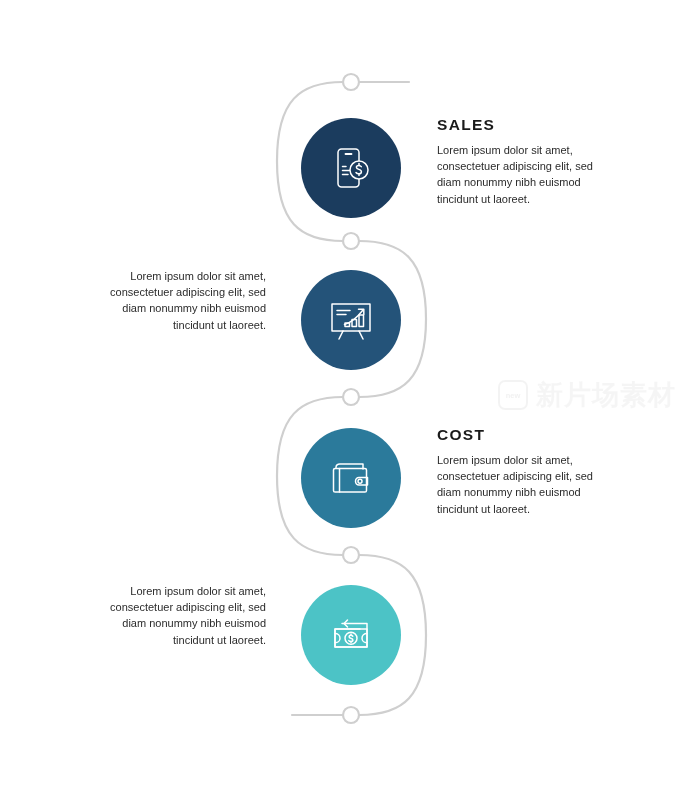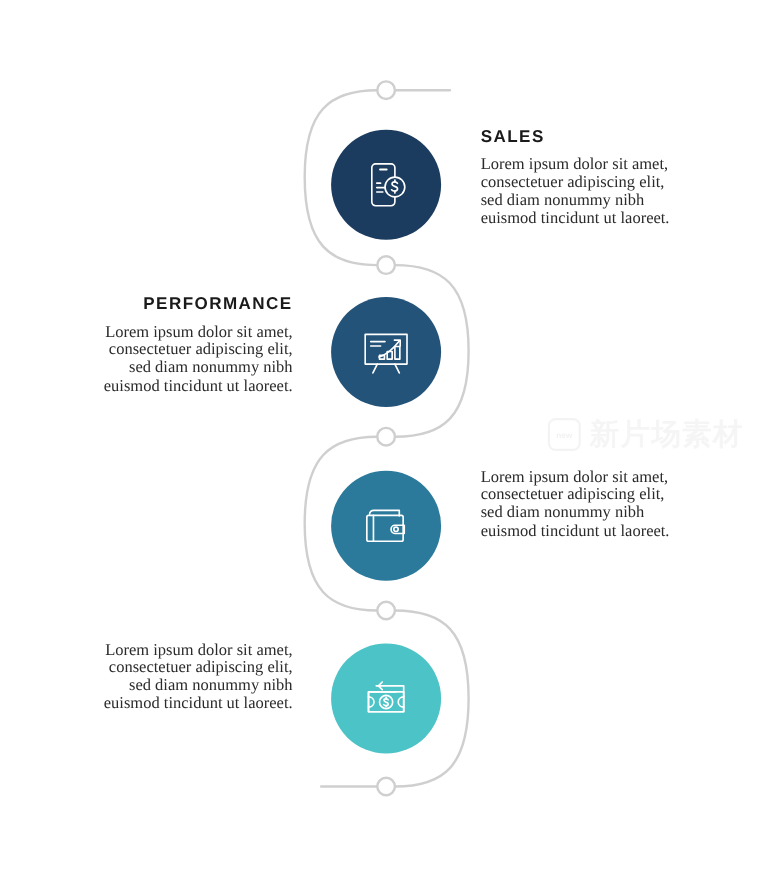--- a/index.html
+++ b/index.html
@@ -66,25 +66,25 @@
   .step-title {
     font-size: 15.5px;
     font-weight: bold;
     letter-spacing: 1.3px;
     color: #1a1a1a;
     margin: 0 0 9px 0;
     line-height: 1.1;
     font-family: "Liberation Sans", sans-serif;
   }
   .step-desc {
-    font-size: 15px;
+    font-size: 11px;
     line-height: 16.2px;
     color: #2b2b2b;
     margin: 0;
-    font-family: Liberation Serif, serif;
+    font-family: Liberation Sans, sans-serif;
   }
 
   
   #watermark {
     position: absolute;
     left: 498px;
     top: 377px;
     display: flex;
     align-items: center;
     gap: 8px;
@@ -171,36 +171,36 @@
         <rect x="22" y="31" width="4.5" height="3.5"></rect>
         <rect x="29" y="27.5" width="4.5" height="7"></rect>
         <rect x="36" y="23" width="4.5" height="11.5"></rect>
         <path d="M21.5 32.5 C 27 31 33 27 40 18"></path>
         <polyline points="35.5,17.2 40.8,17.2 40.8,22.5"></polyline>
         <line x1="20" y1="39" x2="16" y2="47"></line>
         <line x1="36" y1="39" x2="40" y2="47"></line>
       </svg>
     </div>
     <div class="text-block text-left-side">
-      <h2 class="step-title">PERFORMANCE</h2>
       <p class="step-desc">Lorem ipsum dolor sit amet, consectetuer adipiscing elit, sed diam nonummy nibh euismod tincidunt ut laoreet.</p>
     </div>
   </div>
 
   <div class="step" style="top:408px;">
     <div class="icon-circle" style="background:#2b7a9b;">
       <svg width="56" height="56" viewBox="0 0 56 56" fill="none" stroke="#ffffff" stroke-width="1.5" stroke-linecap="round" stroke-linejoin="round">
         <path d="M13 17.5 C 13 15.3 14.6 14 16.8 14 L 40 14 L 40 19"></path>
         <rect x="10.5" y="18.5" width="33" height="23.5" rx="1.6"></rect>
         <line x1="16.5" y1="18.5" x2="16.5" y2="42"></line>
         <path d="M36 27.5 L 44.5 27.5 L 44.5 35 L 36 35 C 34 35 32.5 33.3 32.5 31.2 C 32.5 29.2 34 27.5 36 27.5 Z"></path>
         <circle cx="37" cy="31.2" r="2"></circle>
       </svg>
     </div>
     <div class="text-block text-right-side">
+      <h2 class="step-title">COST</h2>
       <p class="step-desc">Lorem ipsum dolor sit amet, consectetuer adipiscing elit, sed diam nonummy nibh euismod tincidunt ut laoreet.</p>
     </div>
   </div>
 
   <div class="step" style="top:565px;">
     <div class="icon-circle" style="background:#4cc3c6;">
       <svg width="56" height="56" viewBox="0 0 56 56" fill="none" stroke="#ffffff" stroke-width="1.5" stroke-linecap="round" stroke-linejoin="round">
         <path d="M19 16.5 L 44 16.5 L 44 40 L 12 40 L 12 22 L 37 22"></path>
         <path d="M12 22 L 12 40 L 44 40 L 44 22 Z" fill="none"></path>
         <path d="M12 26.5 C 14.8 26.5 17 28.4 17 31.2 C 17 34 14.8 35.8 12 35.8"></path>

